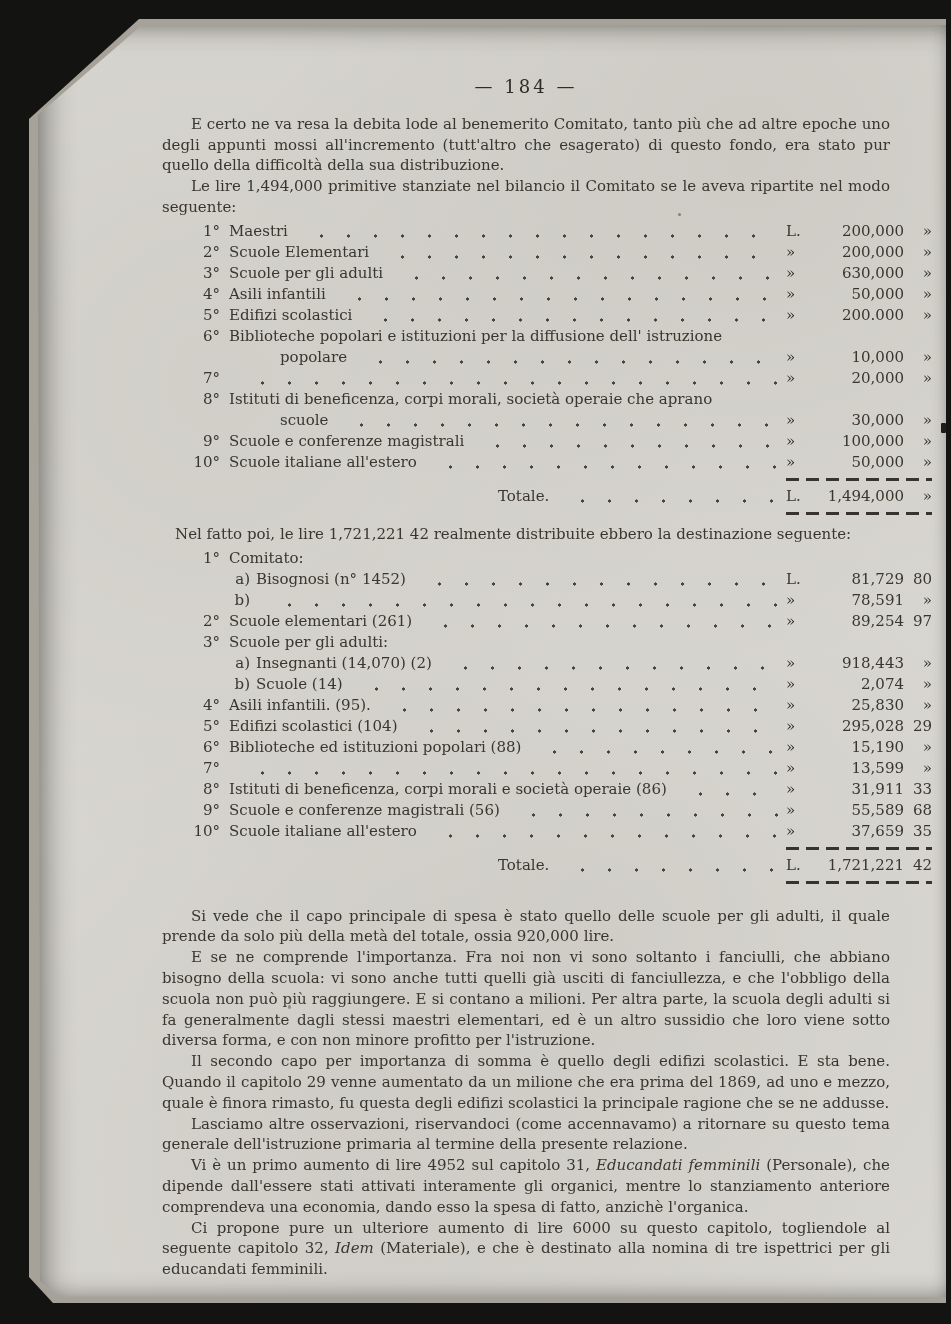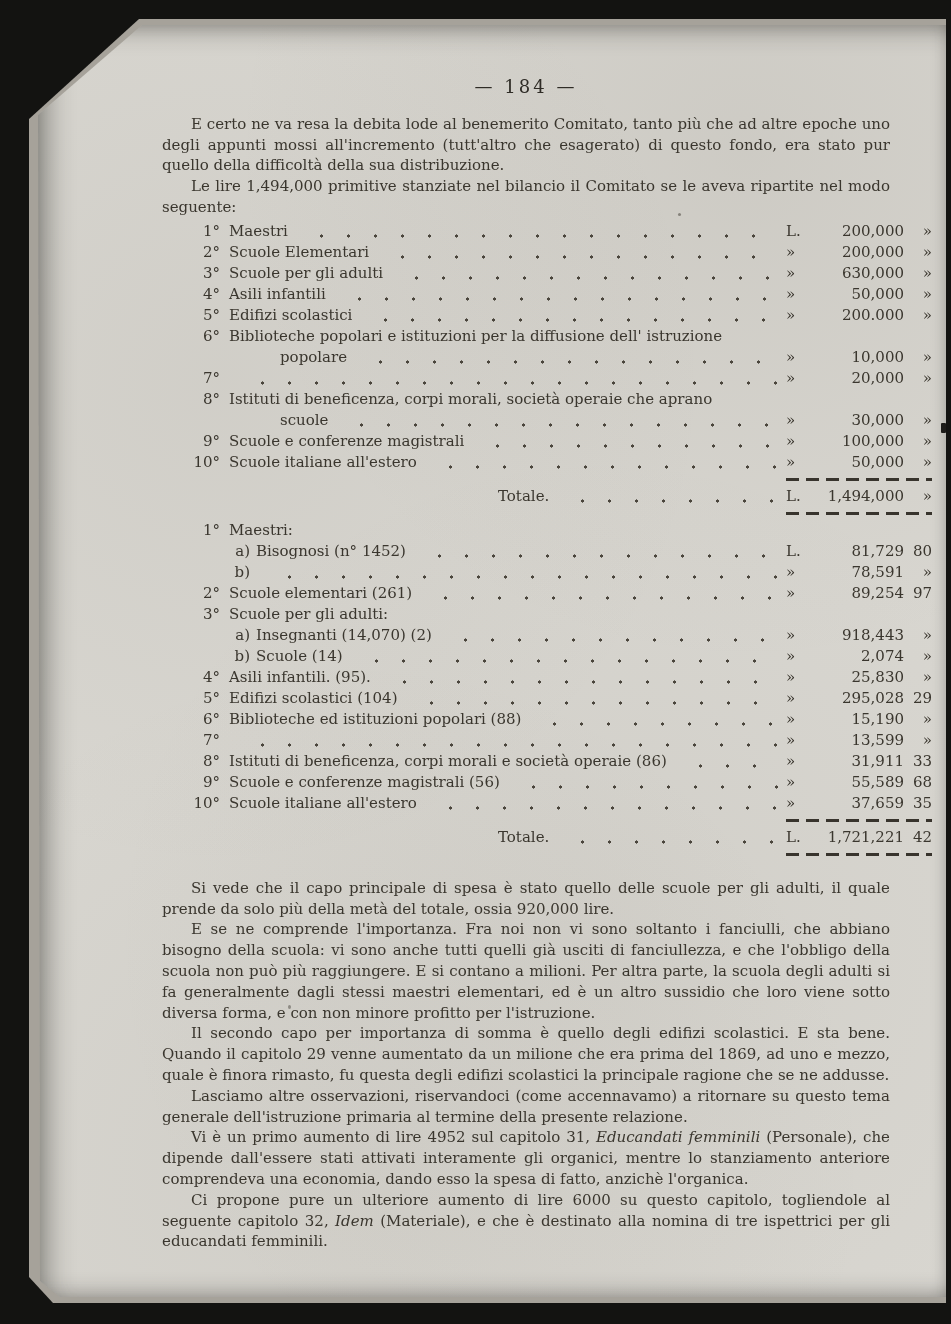--- a/index.html
+++ b/index.html
@@ -185,25 +185,26 @@
             <span class="lbl">Totale.</span>
             <span class="leader"></span>
             <span class="cur">L.</span>
             <span class="amt">1,494,000</span>
             <span class="cts">»</span>
           </div>
           <div class="dash-rule"></div>
         </div>
       </div>
 
+      <p class="para indent-sm p3">Nel fatto poi, le lire 1,721,221 42 realmente distribuite ebbero la destinazione seguente:</p>
 
       <div class="list">
         <div class="lrow">
           <span class="num">1°</span>
-          <span class="lbl">Maestri:</span>
+          <span class="lbl">Comitato:</span>
         </div>
         <div class="lrow sub">
           <span class="num">a)</span>
           <span class="lbl">Bisognosi (n° 1452)</span>
           <span class="leader"></span>
           <span class="cur">L.</span>
           <span class="amt">81,729</span>
           <span class="cts">80</span>
         </div>
         <div class="lrow sub">

